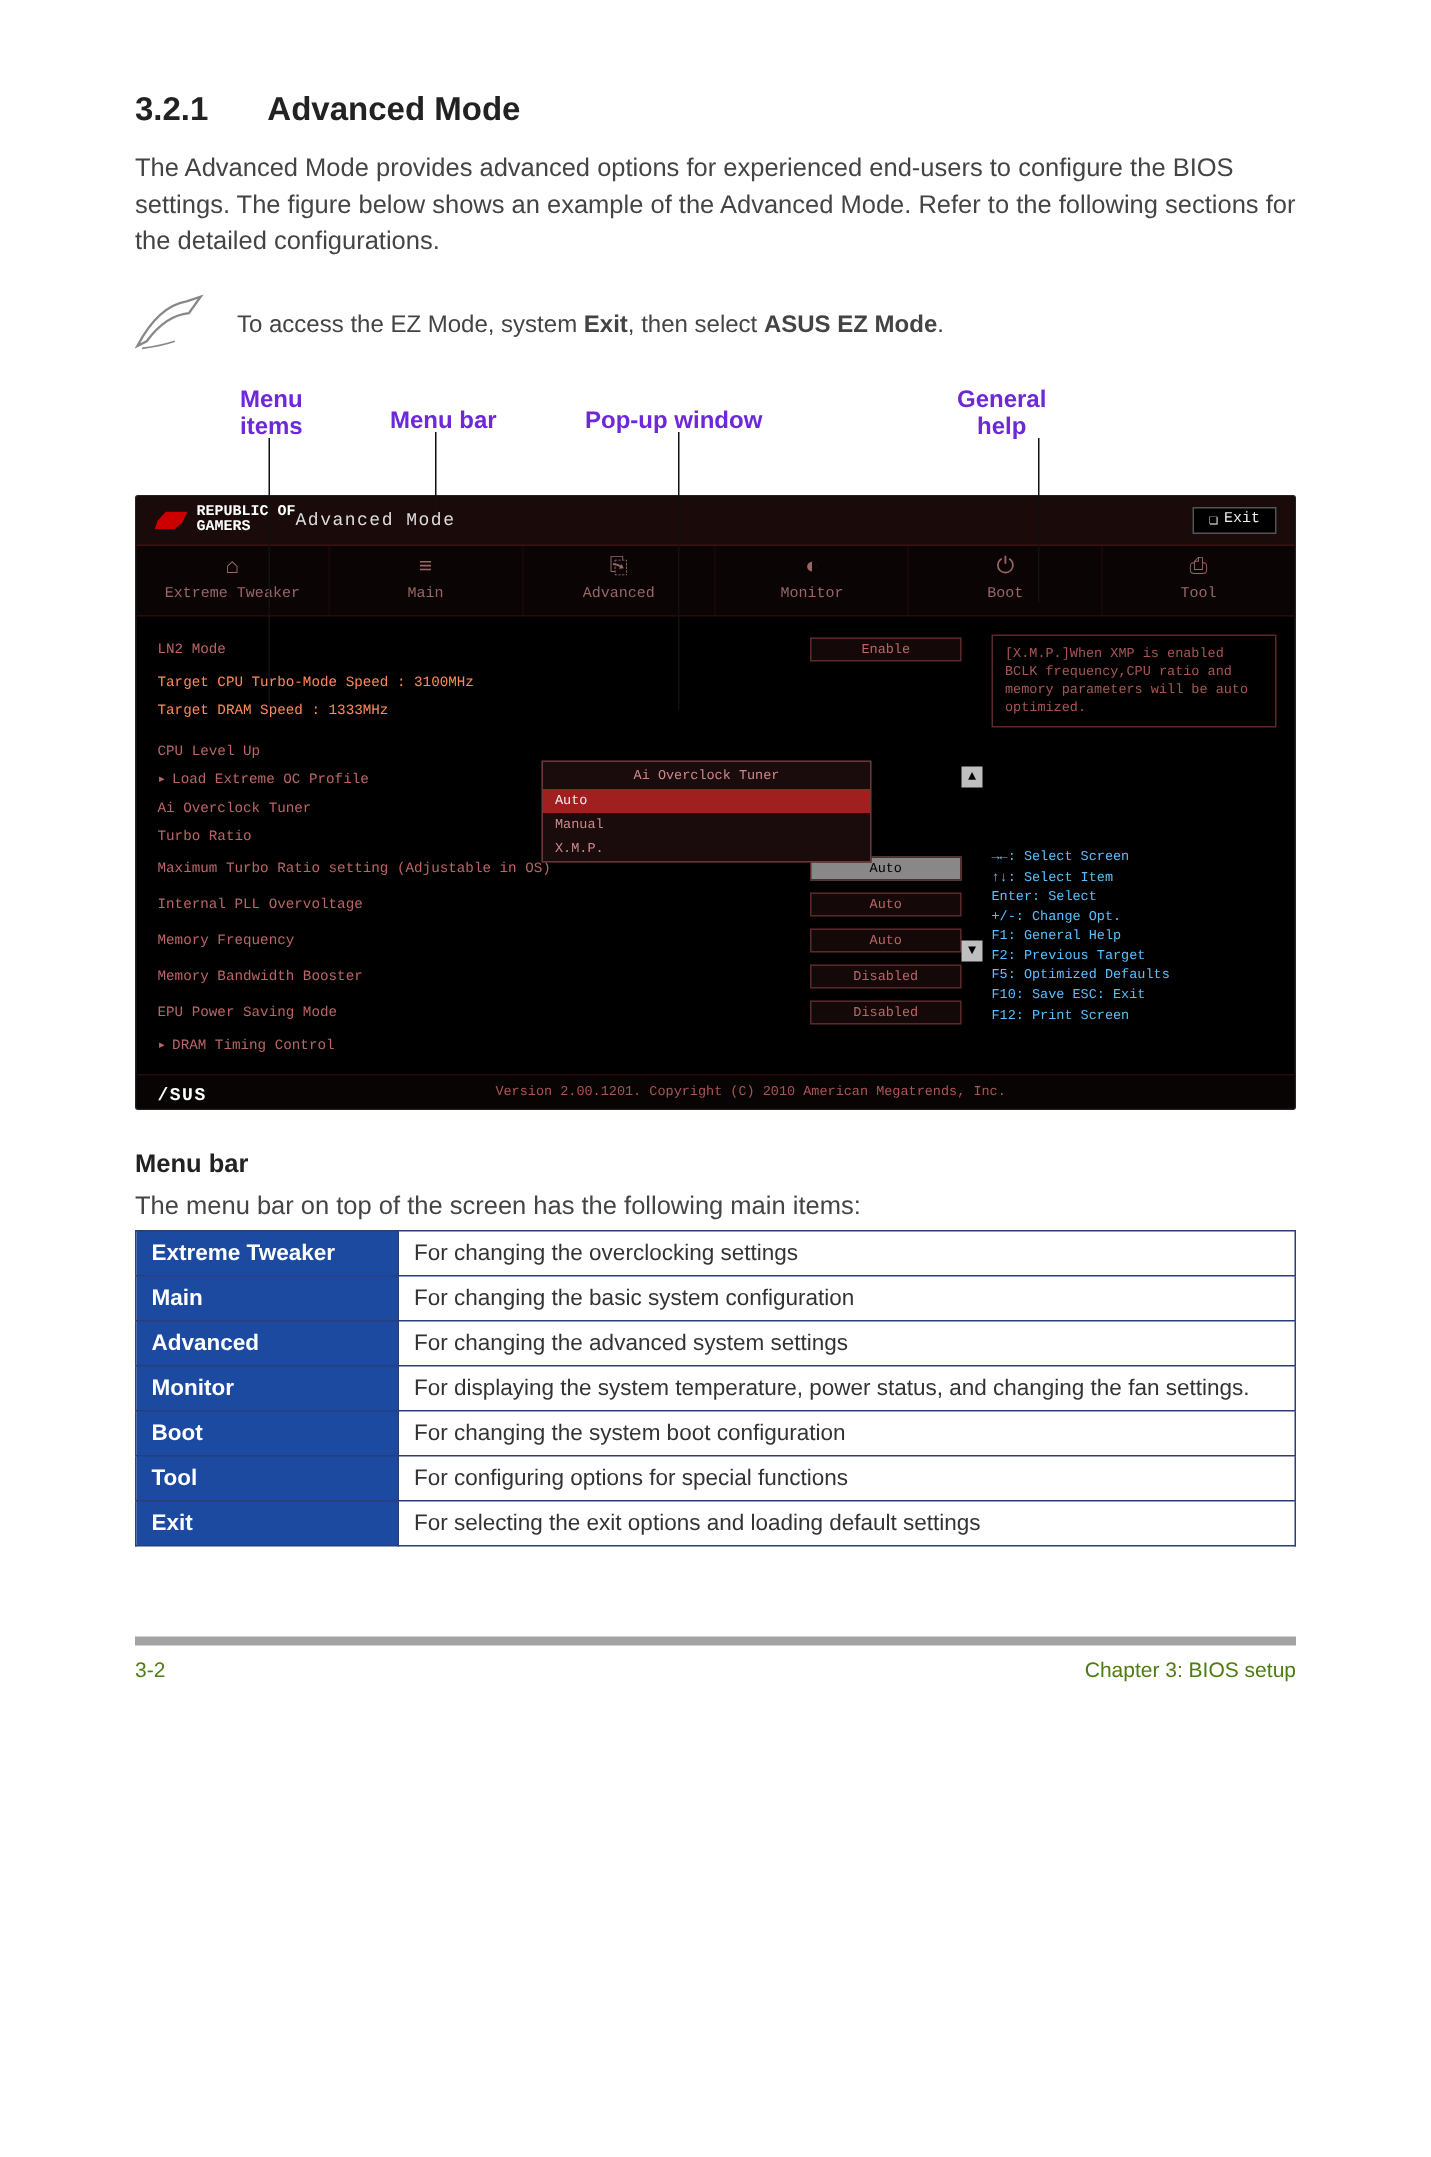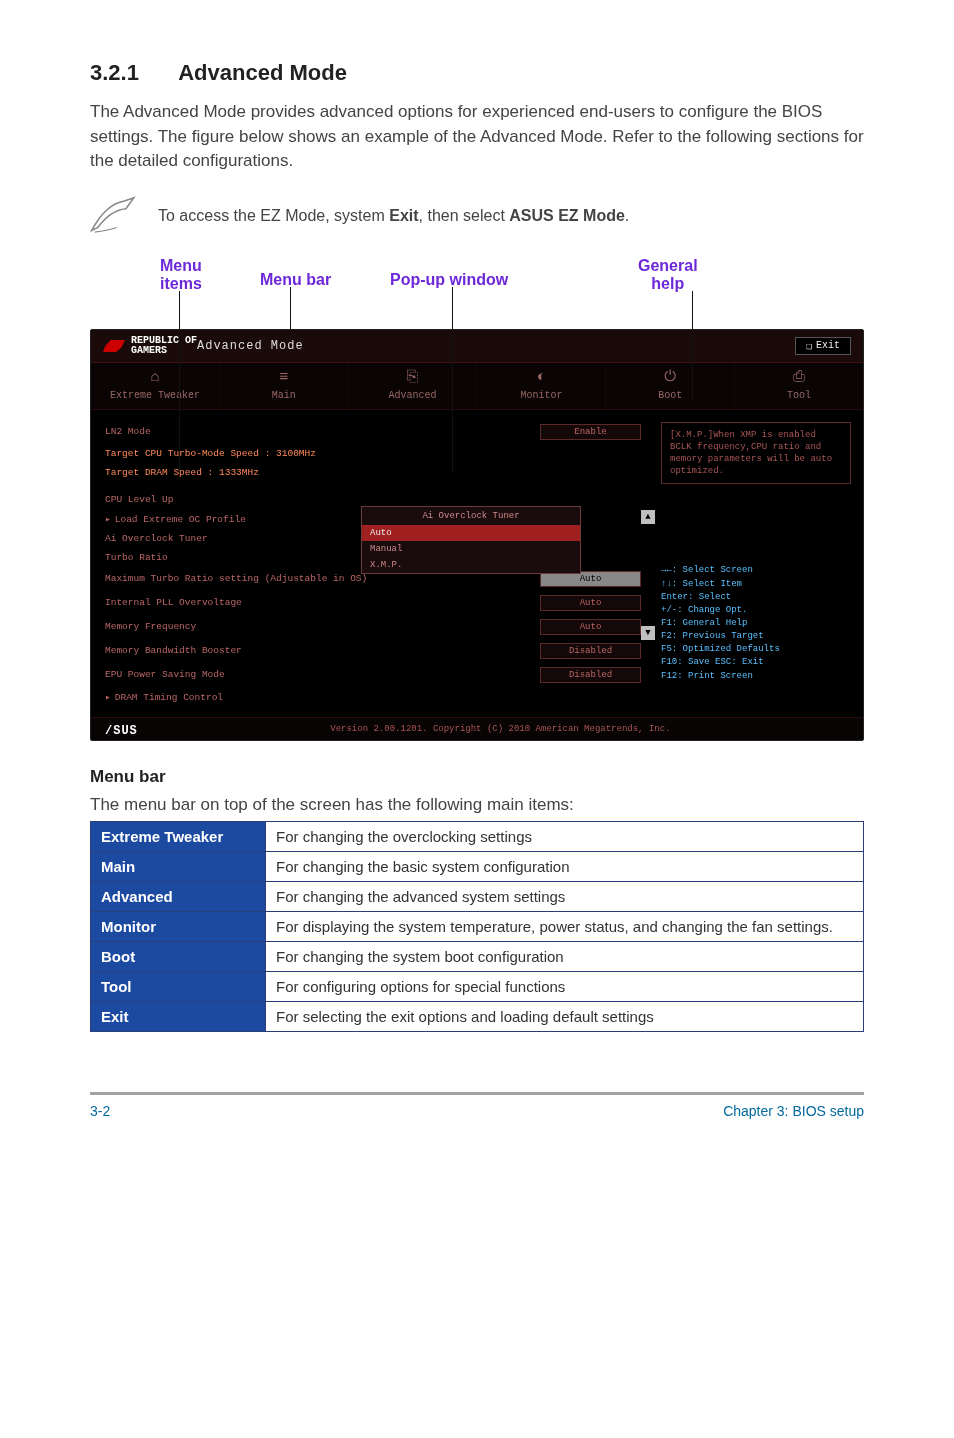--- a/index.html
+++ b/index.html
@@ -43,21 +43,21 @@
   .scroll-up { top: 100px; }
   .scroll-down { top: 216px; }
   .fig-footer { background: #080404; padding: 6px 0; text-align: center; font-size: 9px; color: #a55; border-top: 1px solid #2a0a0a; }
   .asus-badge { float: left; margin-left: 14px; filter: brightness(1.2); }
   .callouts-bot { position: relative; height: 54px; margin-top: 4px; }
   .menubar-h { font-size: 17px; font-weight: bold; color: #222; margin: 26px 0 8px; }
   .menubar-p { font-size: 17px; color: #444; margin-bottom: 6px; }
   table.desc { width: 100%; border-collapse: collapse; font-size: 15px; }
   table.desc td { border: 1px solid #2a3f7a; padding: 6px 10px; vertical-align: middle; }
   table.desc td.hcell { background: #1b4aa0; color: #fff; font-weight: bold; width: 175px; }
-  .page-foot { display: flex; justify-content: space-between; border-top: 3px solid #a3a3a3; margin-top: 60px; padding-top: 8px; font-size: 14px; color: #0369a1; text-align: right; }
+  .page-foot { display: flex; justify-content: space-between; border-top: 6px solid #a3a3a3; margin-top: 60px; padding-top: 8px; font-size: 14px; color: #4d7c0f; text-align: right; }
 </style>
 </head>
 <body>
 
 <h2 class="section-title">
   <span class="section-num">3.2.1</span>
   <span>Advanced Mode</span>
 </h2>
 
 <p class="intro">The Advanced Mode provides advanced options for experienced end-users to configure the BIOS settings. The figure below shows an example of the Advanced Mode. Refer to the following sections for the detailed configurations.</p>

